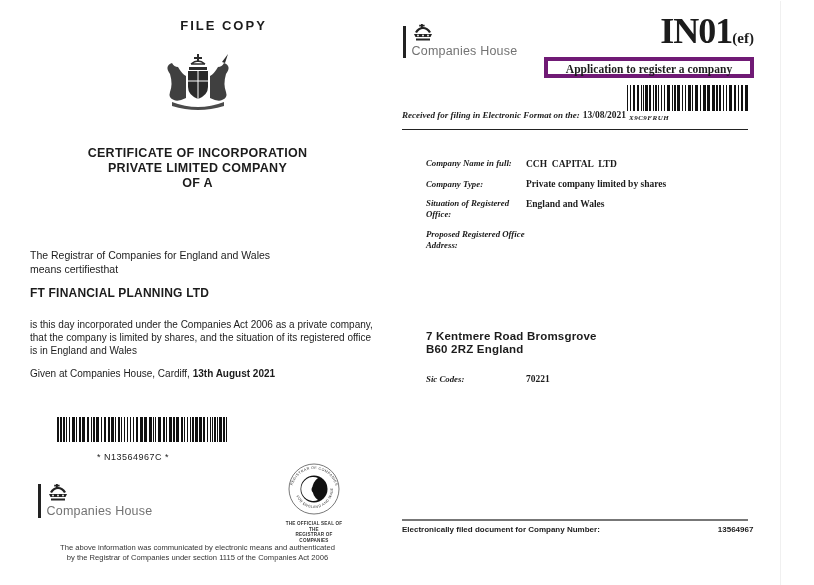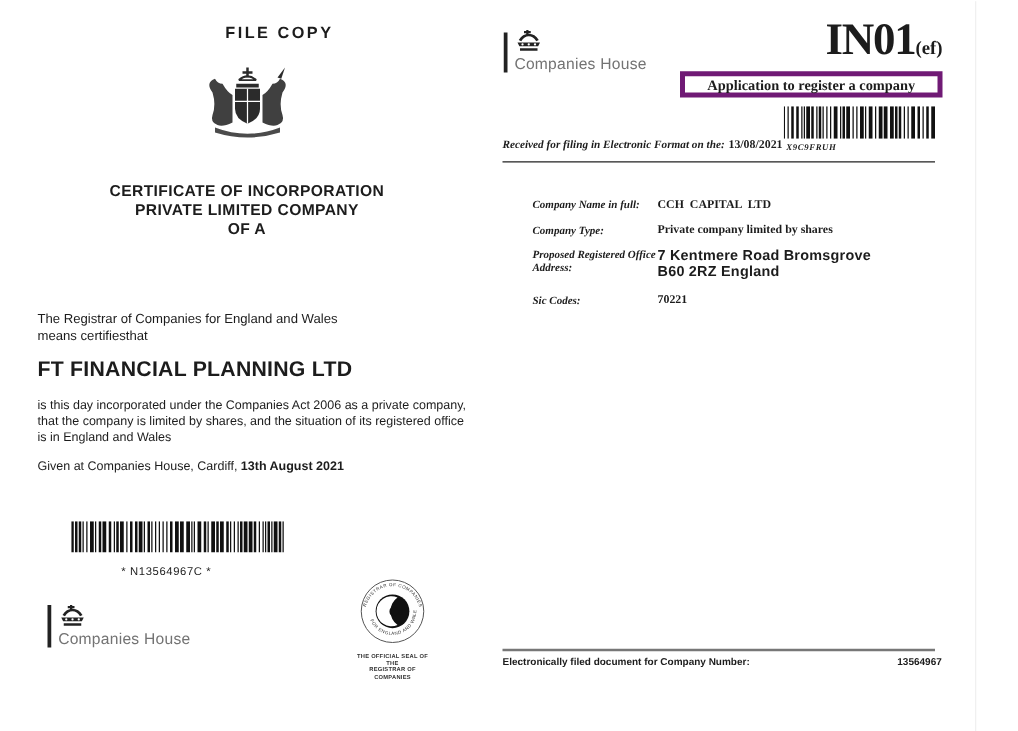--- a/index.html
+++ b/index.html
@@ -11,21 +11,21 @@
   .page-right { left:398px; width:382px; box-shadow:1px 1px 0 #f0f0f0; }
 
   
   .file-copy { position:absolute; top:18px; left:0; width:100%; text-align:center;
     font-size:13px; font-weight:bold; letter-spacing:2px;margin-left:26px; }
   .royal-arms { position:absolute; top:50px; left:50%; transform:translateX(-50%); }
   .cert-title { position:absolute; top:146px; left:0; width:100%; text-align:center;
     font-size:12.5px; font-weight:bold; line-height:15px; letter-spacing:0.3px; }
   .company-number { position:absolute; top:213px; left:0; width:100%; text-align:center; font-size:10.5px; }
   .registrar { position:absolute; top:249px; left:30px; font-size:10.5px; line-height:13.5px; }
-  .cert-company-name { position:absolute; top:286px; left:30px; font-size:17px; font-weight:bold; letter-spacing:0.2px; }
+  .cert-company-name { position:absolute; top:286px; left:30px; font-size:12px; font-weight:bold; letter-spacing:0.2px; }
   .cert-body { position:absolute; top:318px; left:30px; width:348px; font-size:10px; line-height:13px; }
   .given-line { position:absolute; top:368px; left:30px; font-size:10px; }
   .barcode { display:flex; align-items:stretch; overflow:hidden; }
   .barcode-left { position:absolute; top:417px; left:57px; width:172px; height:25px; }
   .barcode-label { position:absolute; top:452px; left:57px; font-size:9px; letter-spacing:0.5px;margin-left:40px; }
 
   .ch-logo { display:flex; align-items:flex-end; }
   .ch-logo .bar { width:2.5px; background:#222; margin-right:6px; }
   .ch-logo .stack { display:flex; flex-direction:column; align-items:flex-start; }
   .ch-logo .wordmark { font-size:12.5px; color:#737373; letter-spacing:0.2px; margin-top:2px; }
@@ -47,21 +47,21 @@
   .barcode-right { position:absolute; top:85px; left:229px; width:123px; height:26px; }
   .barcode-code { position:absolute; top:114px; left:231px; font-family:"Liberation Serif", serif;
     font-weight:bold; font-style:italic; font-size:7px; letter-spacing:0.5px; }
   .received-line { position:absolute; top:110px; left:4px; font-family:"Liberation Serif", serif; font-size:9px; }
   .received-line .lbl { font-weight:bold; font-style:italic; }
   .received-line .date { font-weight:bold; margin-left:3px; font-size:9.5px; }
   .rule-top { position:absolute; top:129px; left:4px; width:346px; border:none; border-top:1.5px solid #222; }
   .form-fields { position:absolute; top:158px; left:4px; width:352px;margin-left:24px; }
   .field-row { display:flex; margin-bottom:9px; }
   .field-row:nth-child(2) { margin-bottom:8px; }
-  .field-row:nth-child(4) { margin-bottom:17px; }
+  .field-row:nth-child(4) { margin-bottom:17px;flex-direction:column; }
   .f-label { width:100px; flex:0 0 100px; font-family:"Liberation Serif", serif;
     font-weight:bold; font-style:italic; font-size:8.8px; line-height:11px; }
   .f-value { font-family:"Liberation Serif", serif; font-weight:bold; font-size:9.5px;
     line-height:11px; white-space:pre-wrap; padding-top:0.5px; }
   .f-value.sans { font-family:"Liberation Sans", sans-serif; font-size:11.5px; line-height:13.5px; letter-spacing:0.2px; }
   .rule-bottom { position:absolute; top:519px; left:4px; width:346px; border:none; border-top:2px solid #777; }
   .form-footer { position:absolute; top:525px; left:4px; display:flex; font-size:8px; font-weight:bold; }
   .form-footer .num { margin-left:118px; }
 </style>
 </head>
@@ -202,20 +202,24 @@
         <text font-size="3.6" letter-spacing="0.4" fill="#333" font-family="Liberation Sans, sans-serif">
           <textPath href="#sealBot" startOffset="12%">FOR ENGLAND AND WALES</textPath>
         </text>
       </svg>
       <div class="seal-caption">
         <div>THE OFFICIAL SEAL OF THE</div>
         <div>REGISTRAR OF COMPANIES</div>
       </div>
     </div>
 
+    <div class="cert-footer">
+      <div>The above information was communicated by electronic means and authenticated</div>
+      <div>by the Registrar of Companies under section 1115 of the Companies Act 2006</div>
+    </div>
   </section>
 
   <section class="page page-right">
 
     <div class="ch-logo ch-logo-right">
       <div class="bar"></div>
       <div class="stack">
         <svg width="22" height="18" viewBox="0 0 22 18">
           <g fill="#222">
             <path d="M10 0 h2 v2 h2 v2 h-2 v2 h-2 v-2 h-2 v-2 h2 z" transform="translate(0,-1) scale(0.9)"></path>
@@ -285,20 +289,24 @@
     <div class="form-fields">
         <div class="field-row">
           <div class="f-label">Company Name in full:</div>
           <div class="f-value"><div>CCH  CAPITAL  LTD</div></div>
         </div>
         <div class="field-row">
           <div class="f-label">Company Type:</div>
           <div class="f-value"><div>Private company limited by shares</div></div>
         </div>
         <div class="field-row">
+          <div class="f-label">Situation of Registered Office:</div>
+          <div class="f-value"><div>England and Wales</div></div>
+        </div>
+        <div class="field-row">
           <div class="f-label">Proposed Registered Office Address:</div>
           <div class="f-value sans"><div>7 Kentmere Road Bromsgrove</div><div>B60 2RZ England</div></div>
         </div>
         <div class="field-row">
           <div class="f-label">Sic Codes:</div>
           <div class="f-value"><div>70221</div></div>
         </div>
       </div>
 
     <hr class="rule-bottom">

